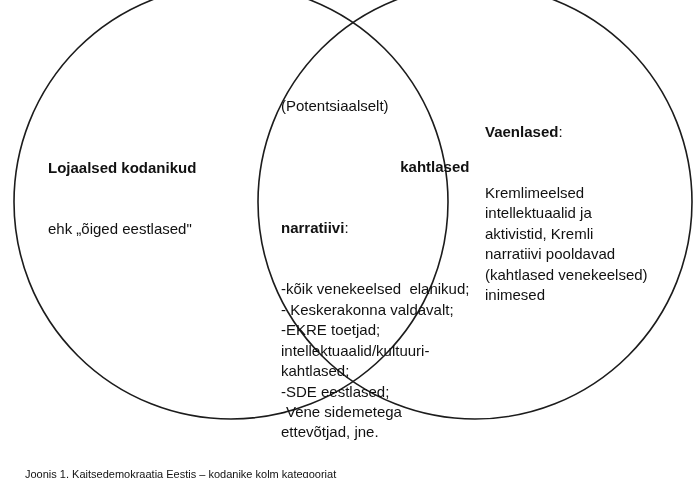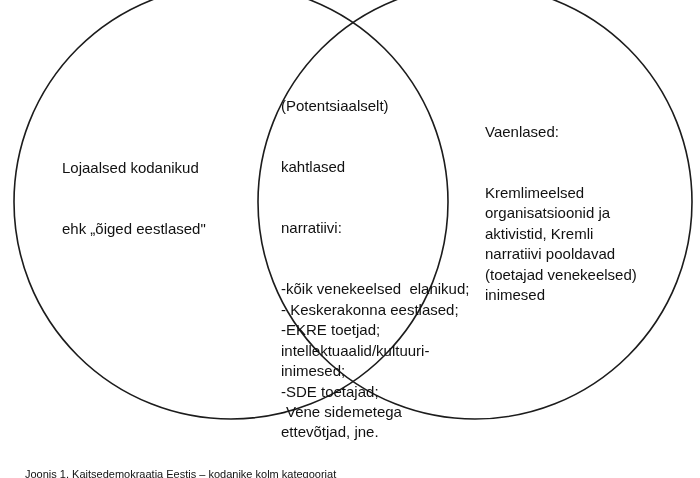--- a/index.html
+++ b/index.html
@@ -29,22 +29,22 @@
     stroke: var(--stroke);
     stroke-width: 1.6;
   }
   .label {
     position: absolute;
     font-size: 15px;
     line-height: 20.4px;
     white-space: pre;
   }
   .label div { white-space: pre; }
-  .bold { font-weight: 400; }
-  .label-left   { left: 62px;  top: 117px; }
+  .bold { font-weight: 700; text-align: right; }
+  .label-left   { left: 48px;  top: 117px; }
   .label-middle { left: 281px; top: 55px;  }
   .label-right  { left: 485px; top: 81px;  }
   .caption {
     position: absolute;
     left: 25px; top: 446px;
     font-size: 11px;
     line-height: 20px;
     white-space: pre;
     margin-top: 18px;
   }
@@ -61,23 +61,23 @@
 
   <div class="label label-left">
     <div class="bold">Lojaalsed kodanikud</div>
     <div>ehk „õiged eestlased"</div>
   </div>
 
   <div class="label label-middle">
     <div>(Potentsiaalselt)</div>
     <div class="bold">kahtlased</div>
     <div><span class="bold">narratiivi</span><span>:</span></div>
-    <div><div>-kõik venekeelsed  elanikud;</div><div>- Keskerakonna eestlased;</div><div>-EKRE toetjad;</div><div>intellektuaalid/kultuuri-</div><div>inimesed;</div><div>-SDE toetajad;</div><div>-Vene sidemetega</div><div>ettevõtjad, jne.</div></div>
+    <div><div>-kõik venekeelsed  elanikud;</div><div>- Keskerakonna valdavalt;</div><div>-EKRE toetjad;</div><div>intellektuaalid/kultuuri-</div><div>kahtlased;</div><div>-SDE eestlased;</div><div>-Vene sidemetega</div><div>ettevõtjad, jne.</div></div>
   </div>
 
   <div class="label label-right">
     <div><span class="bold">Vaenlased</span><span>:</span></div>
-    <div><div>Kremlimeelsed</div><div>organisatsioonid ja</div><div>aktivistid, Kremli</div><div>narratiivi pooldavad</div><div>(toetajad venekeelsed)</div><div>inimesed</div></div>
+    <div><div>Kremlimeelsed</div><div>intellektuaalid ja</div><div>aktivistid, Kremli</div><div>narratiivi pooldavad</div><div>(kahtlased venekeelsed)</div><div>inimesed</div></div>
   </div>
 
   <div class="caption">Joonis 1. Kaitsedemokraatia Eestis – kodanike kolm kategooriat</div>
 
 </div>
 
 </body></html>

